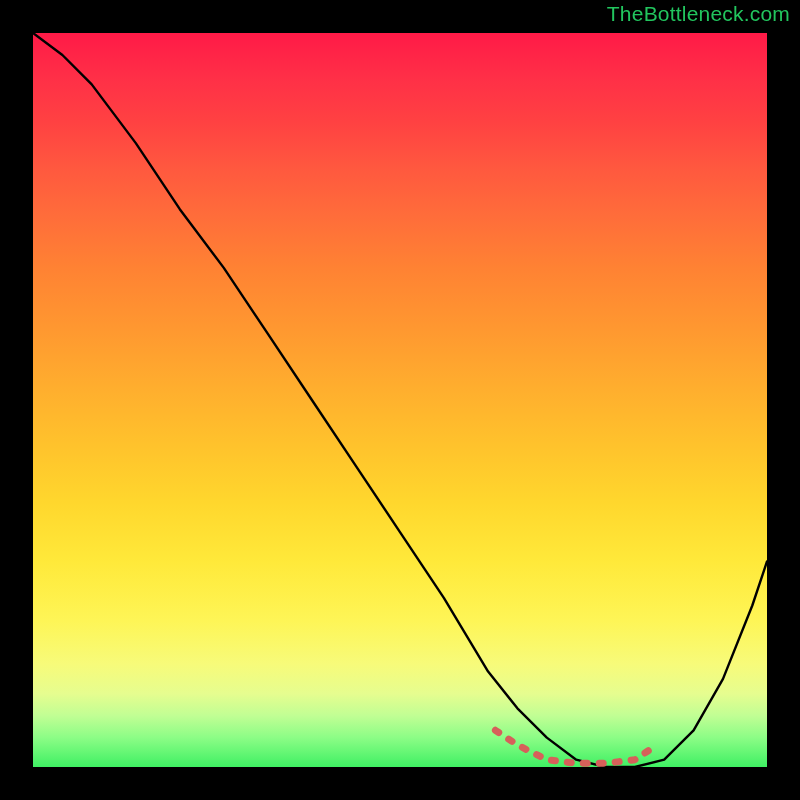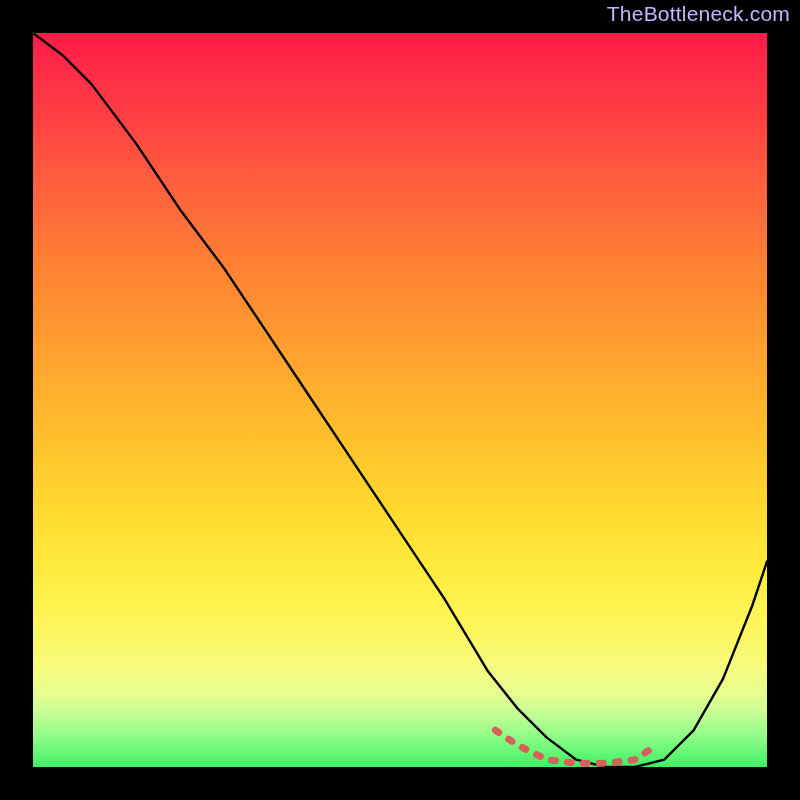--- a/index.html
+++ b/index.html
@@ -14,21 +14,21 @@
   .outer {
     width: 800px;
     height: 800px;
     background: #000;
     position: relative;
   }
   .watermark {
     position: absolute;
     top: 2px;
     right: 10px;
-    color: #c4b5fd;
+    color: #22c55e;
     font-size: 21px;
     font-weight: 500;
     letter-spacing: 0.2px;
     z-index: 20;
   }
   .plot {
     position: absolute;
     left: 33px;
     top: 33px;
     width: 734px;

